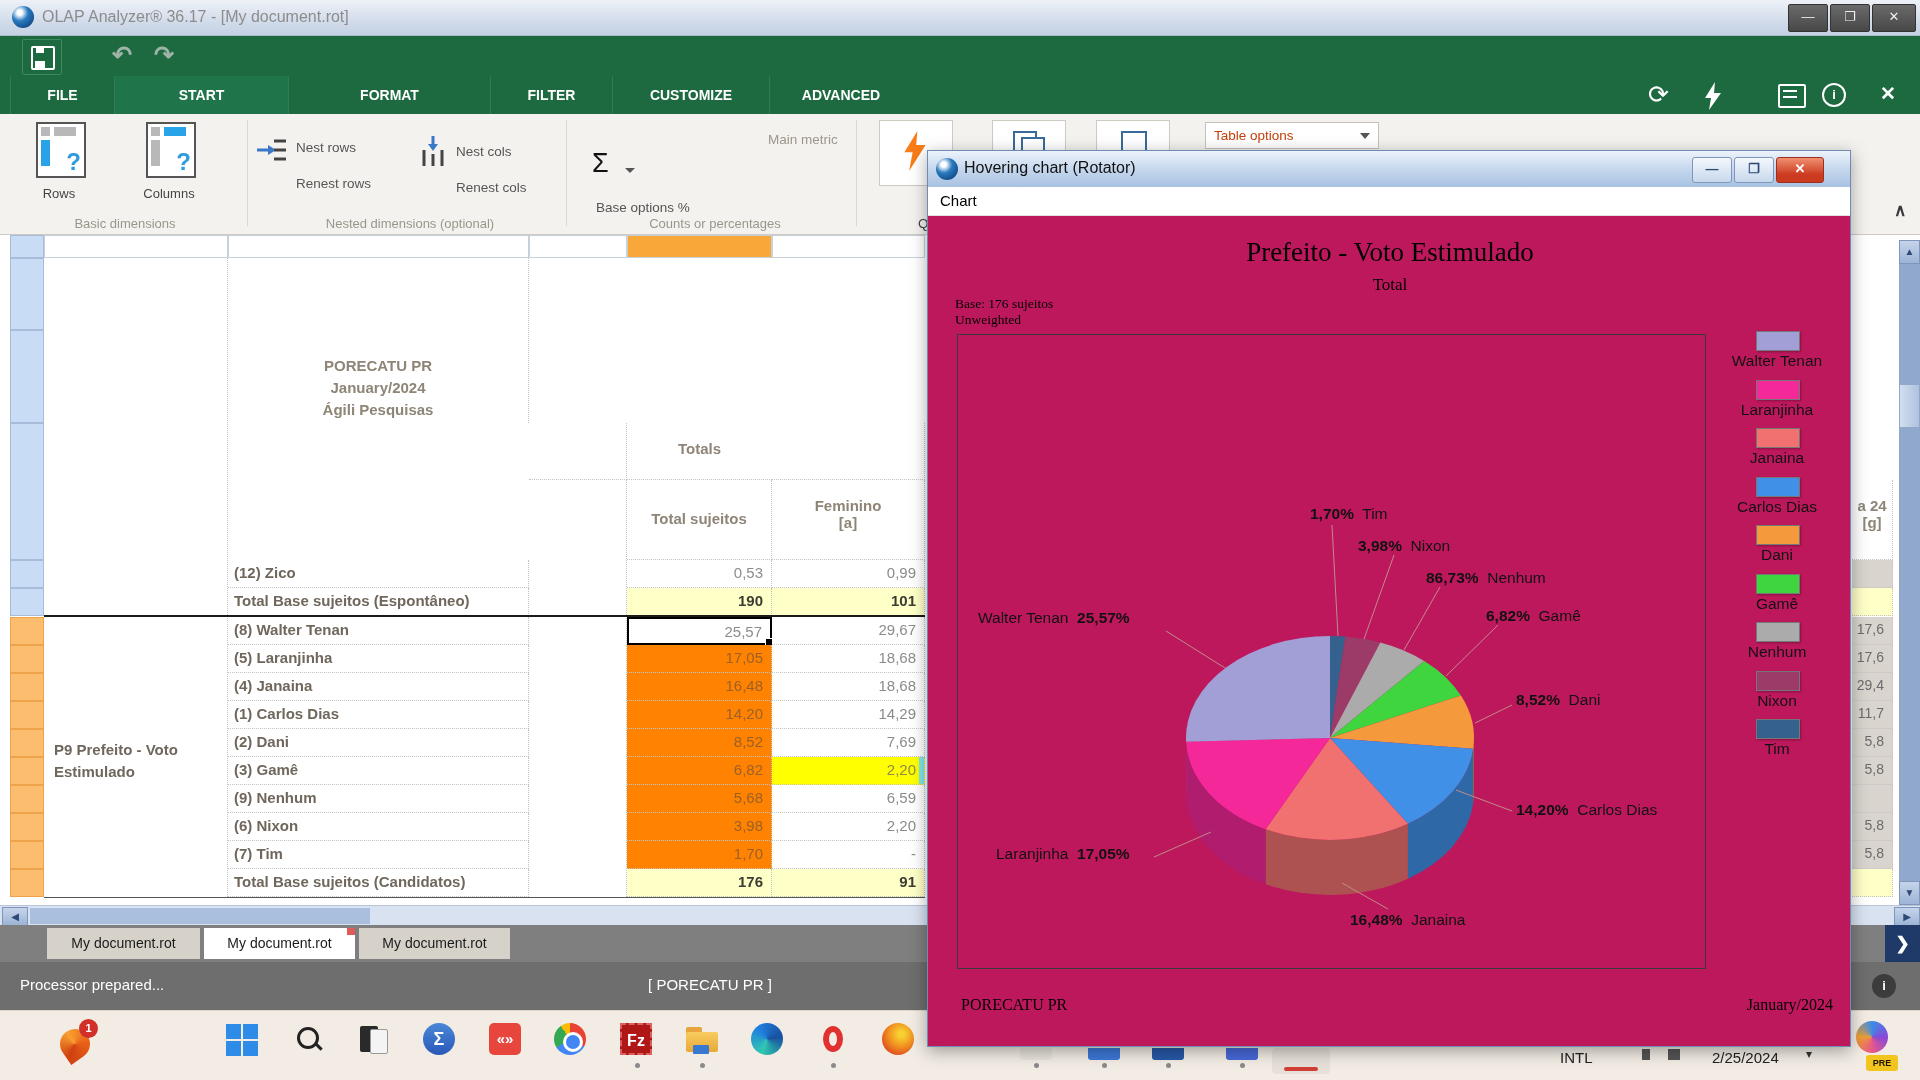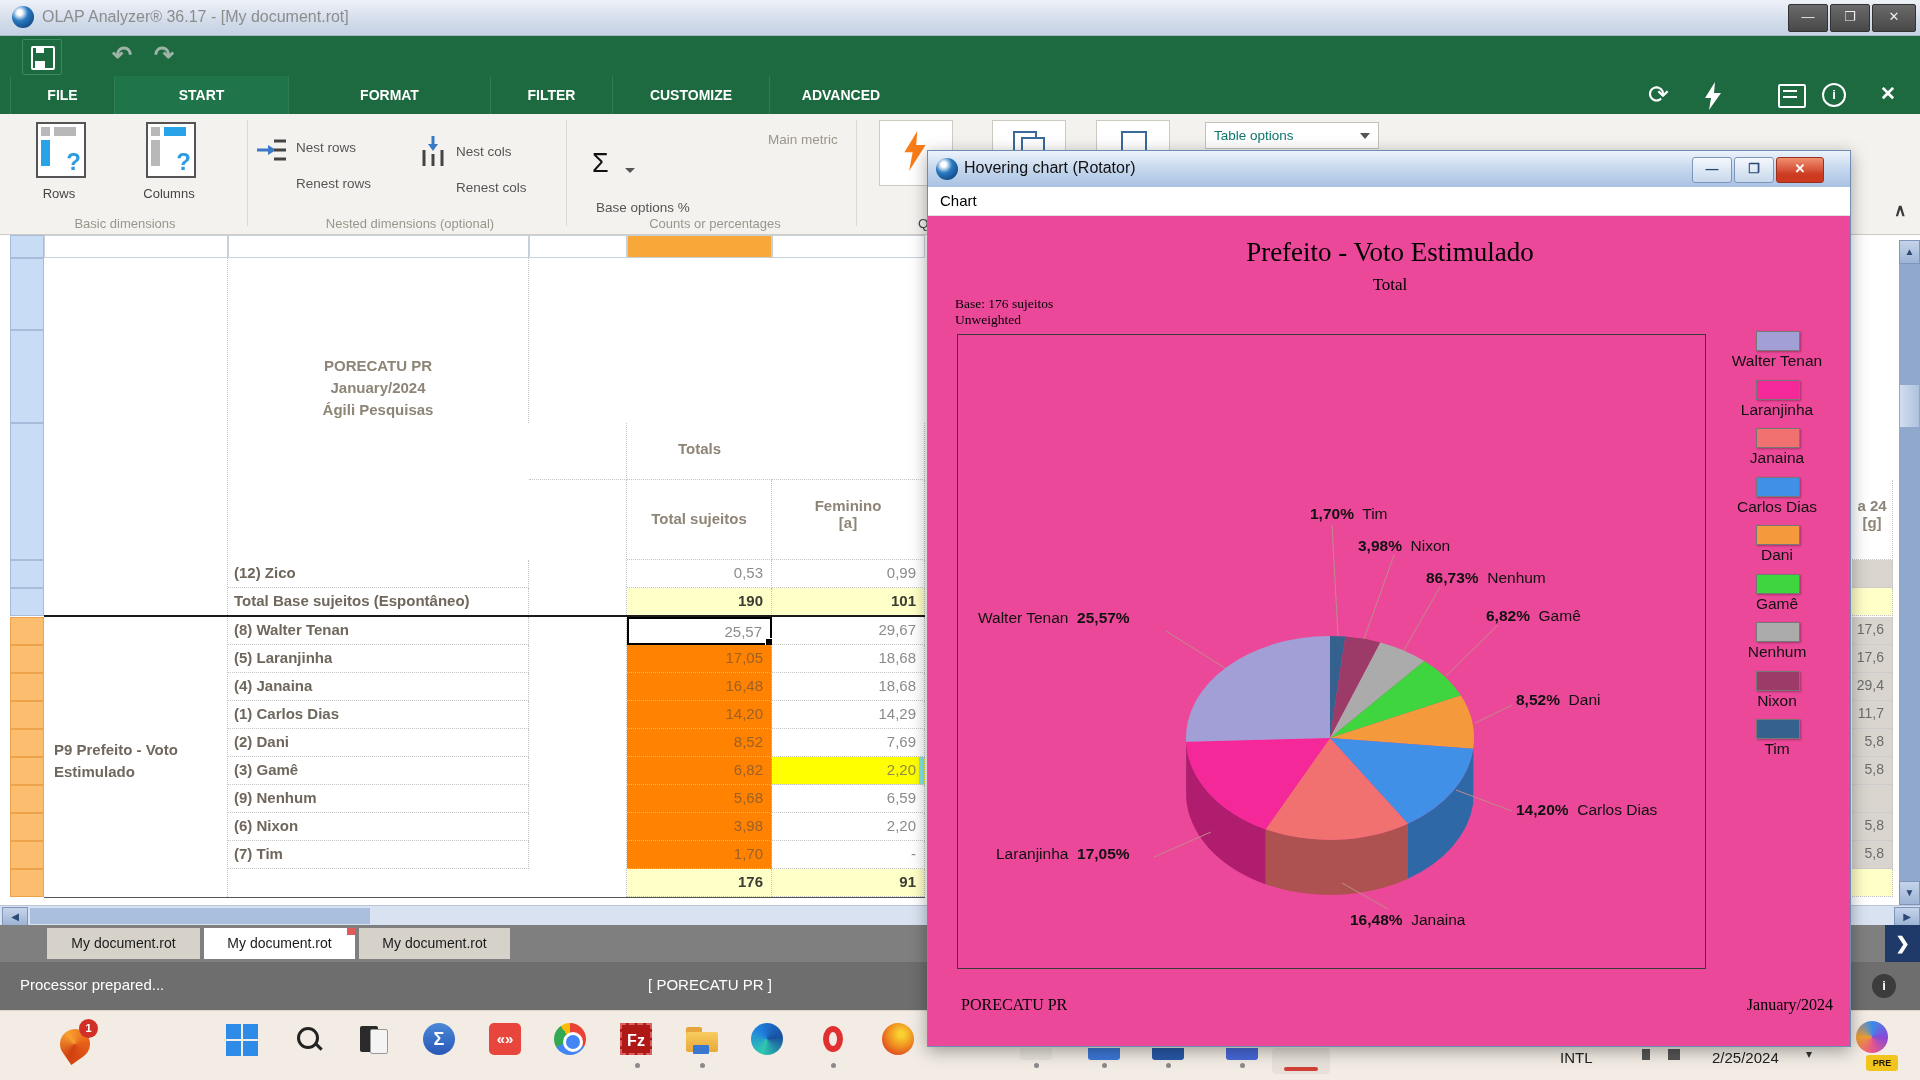--- a/index.html
+++ b/index.html
@@ -65,21 +65,21 @@
   #doctabs{left:0;top:925px;width:1920px;height:37px;background:#7f7f7f;}
   .doctab{position:absolute;top:3px;height:31px;background:#d6d2ca;color:#1a1a1a;font-size:14px;
     text-align:center;line-height:31px;}
   .doctab.active{background:#fff;}
   #statusbar{left:0;top:962px;width:1920px;height:48px;background:#6e6e6e;color:#fff;font-size:15px;}
   
   #taskbar{left:0;top:1010px;width:1920px;height:70px;background:#f2ece4;border-top:1px solid #ddd4c8;}
   .tbicon{position:absolute;top:12px;width:34px;height:34px;}
   .rundot{position:absolute;top:52px;width:5px;height:5px;border-radius:50%;background:#8a8a8a;}
   
-  #chartwin{left:927px;top:150px;width:924px;height:897px;background:#ec4899;
+  #chartwin{left:927px;top:150px;width:924px;height:897px;background:#be185d;
     border:1px solid #6e8cb4;box-shadow:0 4px 16px rgba(0,0,0,.35);z-index:50;}
   #cw-titlebar{position:absolute;left:0;top:0;width:100%;height:36px;
     background:linear-gradient(#ecf3fb,#c2d5ec 55%,#a9c2e2);border-bottom:1px solid #8fa8c8;}
   #cw-titlebar .t{position:absolute;left:36px;top:8px;font-size:16px;color:#111;}
   .cwbtn{position:absolute;top:6px;height:24px;border-radius:3px;text-align:center;line-height:22px;
     font-size:13px;font-weight:bold;border:1px solid #7e96bc;background:linear-gradient(#f4f8fd,#c8d8ec);color:#2c4a74;}
   .cwbtn.close{background:linear-gradient(#f09070,#cc3a20 70%);color:#fff;border-color:#993020;}
   #cw-menubar{position:absolute;left:0;top:36px;width:100%;height:28px;background:#fff;border-bottom:1px solid #e2e2e2;}
   #cw-menubar span{position:absolute;left:12px;top:5px;font-size:15px;color:#000;}
   .serif{font-family:"Liberation Serif",serif;}
@@ -197,21 +197,21 @@
     </div>
     <span class="smalltext" style="left:893px;top:102px;color:#444;margin-left:25px;">Quer</span>
     <div class="ribbtn" style="left:992px;top:6px;width:72px;height:60px;">
       <div style="position:absolute;left:20px;top:10px;width:20px;height:24px;border:2px solid #3a6a9a;background:#fff;"></div>
       <div style="position:absolute;left:28px;top:16px;width:20px;height:24px;border:2px solid #3a6a9a;background:#fff;"></div>
     </div>
     <div class="ribbtn" style="left:1096px;top:6px;width:72px;height:60px;">
       <div style="position:absolute;left:24px;top:10px;width:22px;height:26px;border:2px solid #3a6a9a;background:#fff;"></div>
     </div>
     <div class="abs" style="left:1205px;top:8px;width:174px;height:27px;background:#fff;border:1px solid #c6c2ba;">
-      <span style="position:absolute;left:8px;top:5px;font-size:13.5px;color:#0f766e;">Table options</span>
+      <span style="position:absolute;left:8px;top:5px;font-size:13.5px;color:#c2410c;">Table options</span>
       <span class="caret" style="right:8px;top:10px;"></span>
     </div>
   </div>
 
   <div class="abs" id="tablearea">
       <div class="cell" style="left: 10px; top: 0px; width: 34px; height: 23px; background: rgb(201, 220, 245); border: 1px solid rgb(200, 208, 218); position: absolute; box-sizing: border-box;">
         <div style="position: absolute; right: 2px; bottom: 2px; width: 0px; height: 0px; border-left: 8px solid transparent; border-bottom: 8px solid rgb(255, 255, 255);"></div>
       </div>
       <div class="cell" style="left: 44px; top: 0px; width: 184px; height: 23px; background: rgb(255, 255, 255); border: 1px solid rgb(200, 208, 218); position: absolute; box-sizing: border-box;"></div>
       <div class="cell" style="left: 228px; top: 0px; width: 301px; height: 23px; background: rgb(255, 255, 255); border: 1px solid rgb(200, 208, 218); position: absolute; box-sizing: border-box;"></div>
@@ -269,20 +269,21 @@
       <div class="cell val dot-b dot-r" style="left: 772px; top: 550px; width: 153px; height: 28px; background: rgb(255, 255, 255); position: absolute; box-sizing: border-box;">6,59</div>
       <div class="cell striporange" style="left: 10px; top: 550px; width: 34px; height: 28px; position: absolute; box-sizing: border-box;"></div>
       <div class="cell rowlabel dot-b dot-r" style="left: 228px; top: 578px; width: 301px; height: 28px; background: rgb(255, 255, 255); position: absolute; box-sizing: border-box;">(6) Nixon</div>
       <div class="cell val dot-b dot-r orangecell" style="left: 627px; top: 578px; width: 145px; height: 28px; position: absolute; box-sizing: border-box;">3,98</div>
       <div class="cell val dot-b dot-r" style="left: 772px; top: 578px; width: 153px; height: 28px; background: rgb(255, 255, 255); position: absolute; box-sizing: border-box;">2,20</div>
       <div class="cell striporange" style="left: 10px; top: 578px; width: 34px; height: 28px; position: absolute; box-sizing: border-box;"></div>
       <div class="cell rowlabel dot-b dot-r" style="left: 228px; top: 606px; width: 301px; height: 28px; background: rgb(255, 255, 255); position: absolute; box-sizing: border-box;">(7) Tim</div>
       <div class="cell val dot-b dot-r orangecell" style="left: 627px; top: 606px; width: 145px; height: 28px; position: absolute; box-sizing: border-box;">1,70</div>
       <div class="cell val dot-b dot-r" style="left: 772px; top: 606px; width: 153px; height: 28px; background: rgb(255, 255, 255); position: absolute; box-sizing: border-box;">-</div>
       <div class="cell striporange" style="left: 10px; top: 606px; width: 34px; height: 28px; position: absolute; box-sizing: border-box;"></div>
+      <div class="cell rowlabel dot-b dot-r" style="left: 228px; top: 634px; width: 301px; height: 28px; background: rgb(255, 255, 255); position: absolute; box-sizing: border-box;">Total Base sujeitos (Candidatos)</div>
       <div class="cell val dot-b dot-r bold paleyellow" style="left: 627px; top: 634px; width: 145px; height: 28px; position: absolute; box-sizing: border-box;">176</div>
       <div class="cell val dot-b dot-r bold paleyellow" style="left: 772px; top: 634px; width: 153px; height: 28px; background: rgb(255, 255, 200); position: absolute; box-sizing: border-box;">91</div>
       <div class="cell striporange" style="left: 10px; top: 634px; width: 34px; height: 28px; position: absolute; box-sizing: border-box;"></div>
       <div style="left: 44px; top: 380px; width: 881px; height: 2px; background: rgb(26, 26, 26); position: absolute; box-sizing: border-box;"></div>
       <div style="left: 44px; top: 662px; width: 881px; height: 1px; background: rgb(85, 85, 85); position: absolute; box-sizing: border-box;"></div>
       <div class="cell rowlabel" style="left: 48px; top: 500px; width: 178px; height: 46px; line-height: 22px; position: absolute; box-sizing: border-box;">P9 Prefeito - Voto<br>Estimulado</div>
       <div class="cell hdrtext dot-b dot-r" style="left: 1852px; top: 245px; width: 41px; height: 80px; padding-top: 17px; position: absolute; box-sizing: border-box;">a 24<br>[g]</div>
       <div class="cell dot-b dot-r" style="left: 1852px; top: 325px; width: 41px; height: 28px; background: rgb(217, 213, 206); position: absolute; box-sizing: border-box;"></div>
       <div class="cell dot-b dot-r paleyellow" style="left: 1852px; top: 353px; width: 41px; height: 28px; position: absolute; box-sizing: border-box;"></div>
       <div class="cell val dot-b dot-r" style="left: 1852px; top: 382px; width: 41px; height: 28px; background: rgb(217, 213, 206); color: rgb(107, 107, 107); font-size: 14px; position: absolute; box-sizing: border-box;">17,6</div>

